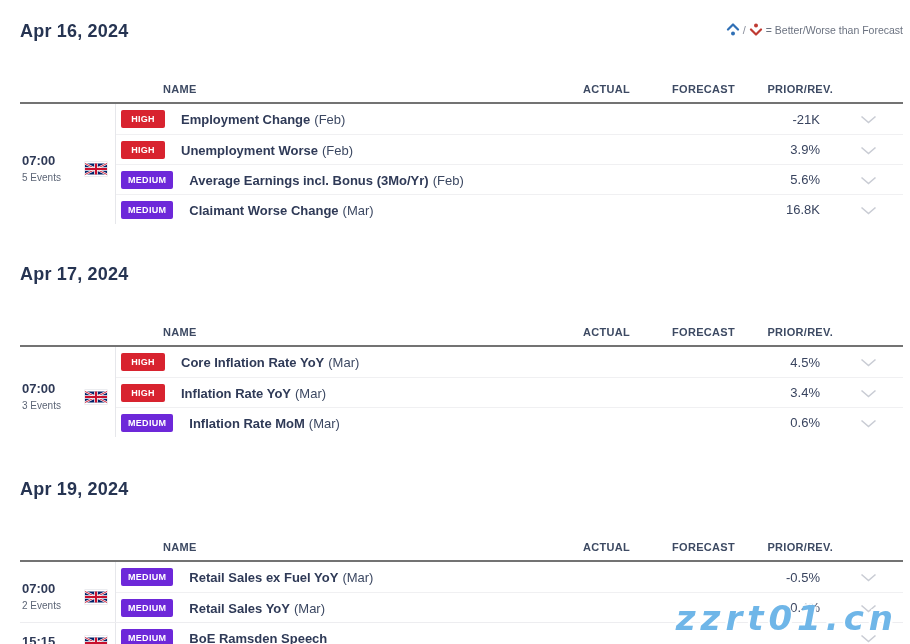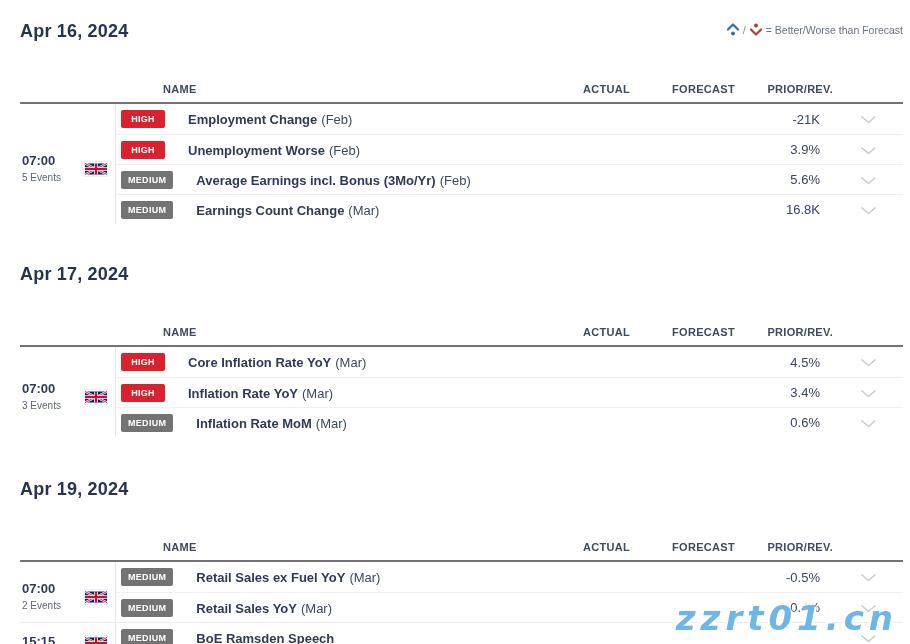--- a/index.html
+++ b/index.html
@@ -33,25 +33,25 @@
 
   .group { display:grid; grid-template-columns:95px 1fr; }
   .group + .group { border-top:1px solid #ededf0; }
   .time-cell { padding:9px 8px 0 2px; display:flex; justify-content:space-between; align-items:center; }
   .time { font-size:13px; font-weight:700; color:#2f3a57; line-height:1.1; }
   .events-count { font-size:10px; color:#5c6576; margin-top:3px; }
   .flag { width:22px; height:14px; margin-top:1px; box-shadow:0 0 0 0.5px #d9dbe0; }
   .events-list { border-left:1px solid #e6e7eb; }
   .event-row { height:30px; }
   .event-row + .event-row { border-top:1px solid #f0f0f2; }
-  .c-ename { display:flex; align-items:flex-end; gap:23px; padding-left:5px; min-width:0; }
+  .c-ename { display:flex; align-items:flex-end; gap:16px; padding-left:5px; min-width:0; }
   .badge { display:inline-block; font-size:9px; font-weight:700; color:#fff; text-align:center;
            padding:4px 7px; border-radius:2px; letter-spacing:.3px; min-width:44px; }
   .badge.high { background:#d8232f; }
-  .badge.medium { background:#737373; }
+  .badge.medium { background:#6d28d9; }
   .ename { font-size:13px; font-weight:700; color:#2f3a57; white-space:nowrap; }
   .eperiod { font-size:13px; font-weight:400; color:#3c4862; margin-left:4px; }
   .val { font-size:13px; color:#39445f; padding-right:13px; }
   .chev svg { display:inline-block; vertical-align:middle; }
 
   
   .wm { position:absolute; pointer-events:none; }
   .wm-cjk { top:528px; right:0px; font-size:66px; font-weight:700; font-style:italic;
             letter-spacing:2px; color:rgba(255,255,255,0.96); white-space:nowrap;
             text-shadow:3px 3px 2px rgba(140,145,155,0.55), -1px -1px 1px rgba(200,203,210,0.35);
@@ -147,21 +147,21 @@
             <div class="c-actual val"></div>
             <div class="c-forecast val"></div>
             <div class="c-prior val">5.6%</div>
             <div class="c-chevron chev"><svg width="17" height="9" viewBox="0 0 17 9">
                   <path d="M1.5 1.5 L8.5 7.5 L15.5 1.5" fill="none" stroke="#c9ccd4" stroke-width="1.6"></path>
                 </svg></div>
           </div>
           <div class="event-row egrid">
             <div class="c-ename">
               <span class="badge medium">MEDIUM</span>
-              <span><span class="ename">Earnings Count Change</span><span class="eperiod">(Mar)</span></span>
+              <span><span class="ename">Claimant Worse Change</span><span class="eperiod">(Mar)</span></span>
             </div>
             <div class="c-actual val"></div>
             <div class="c-forecast val"></div>
             <div class="c-prior val">16.8K</div>
             <div class="c-chevron chev"><svg width="17" height="9" viewBox="0 0 17 9">
                   <path d="M1.5 1.5 L8.5 7.5 L15.5 1.5" fill="none" stroke="#c9ccd4" stroke-width="1.6"></path>
                 </svg></div>
           </div>
         </div>
       </div>

